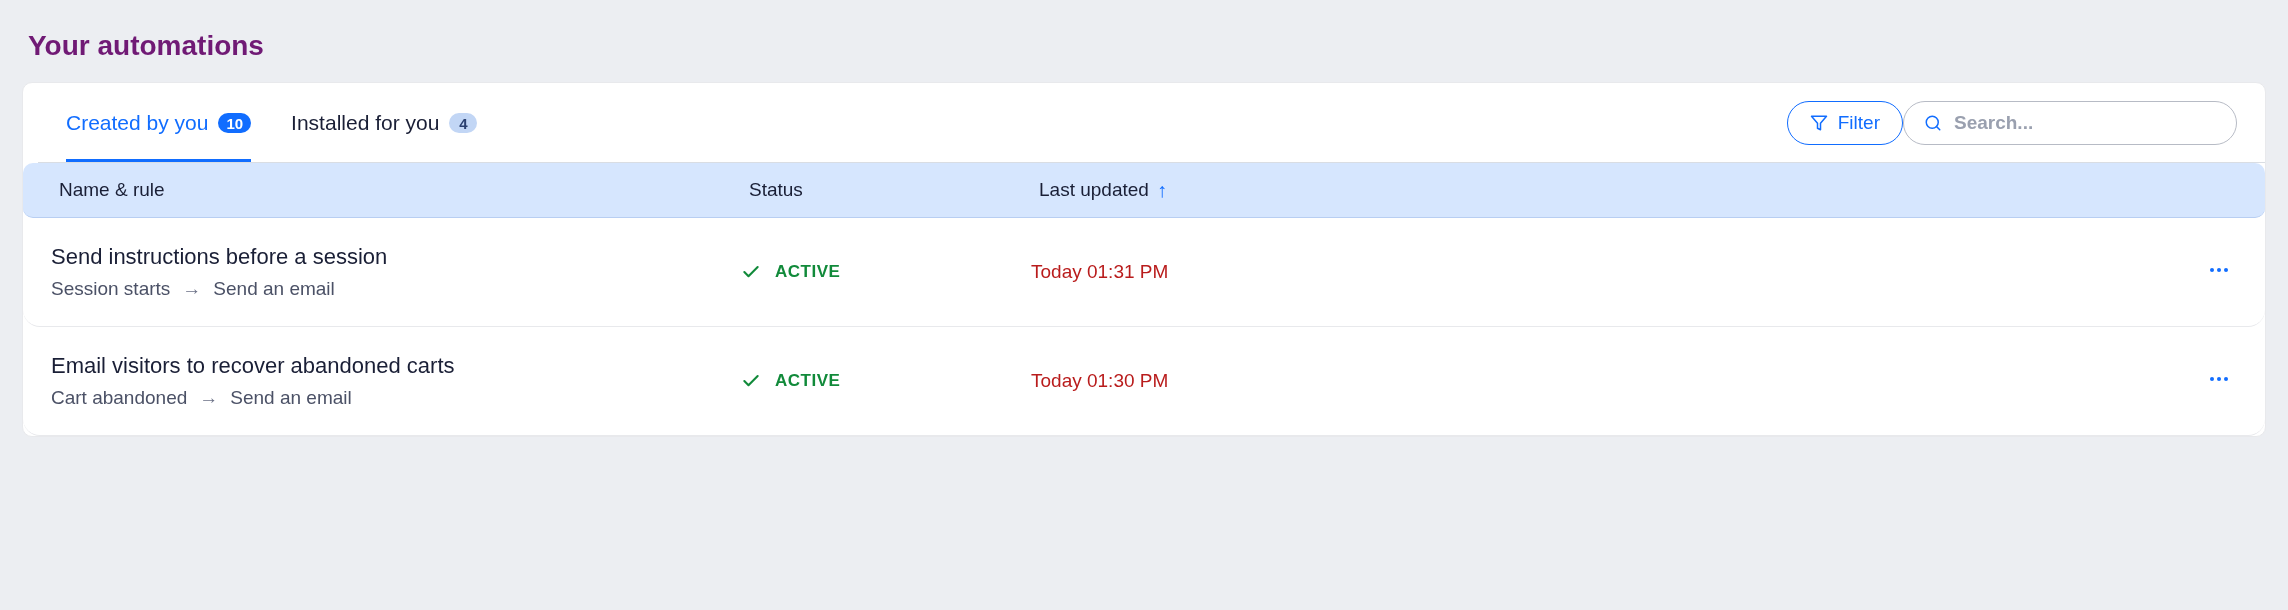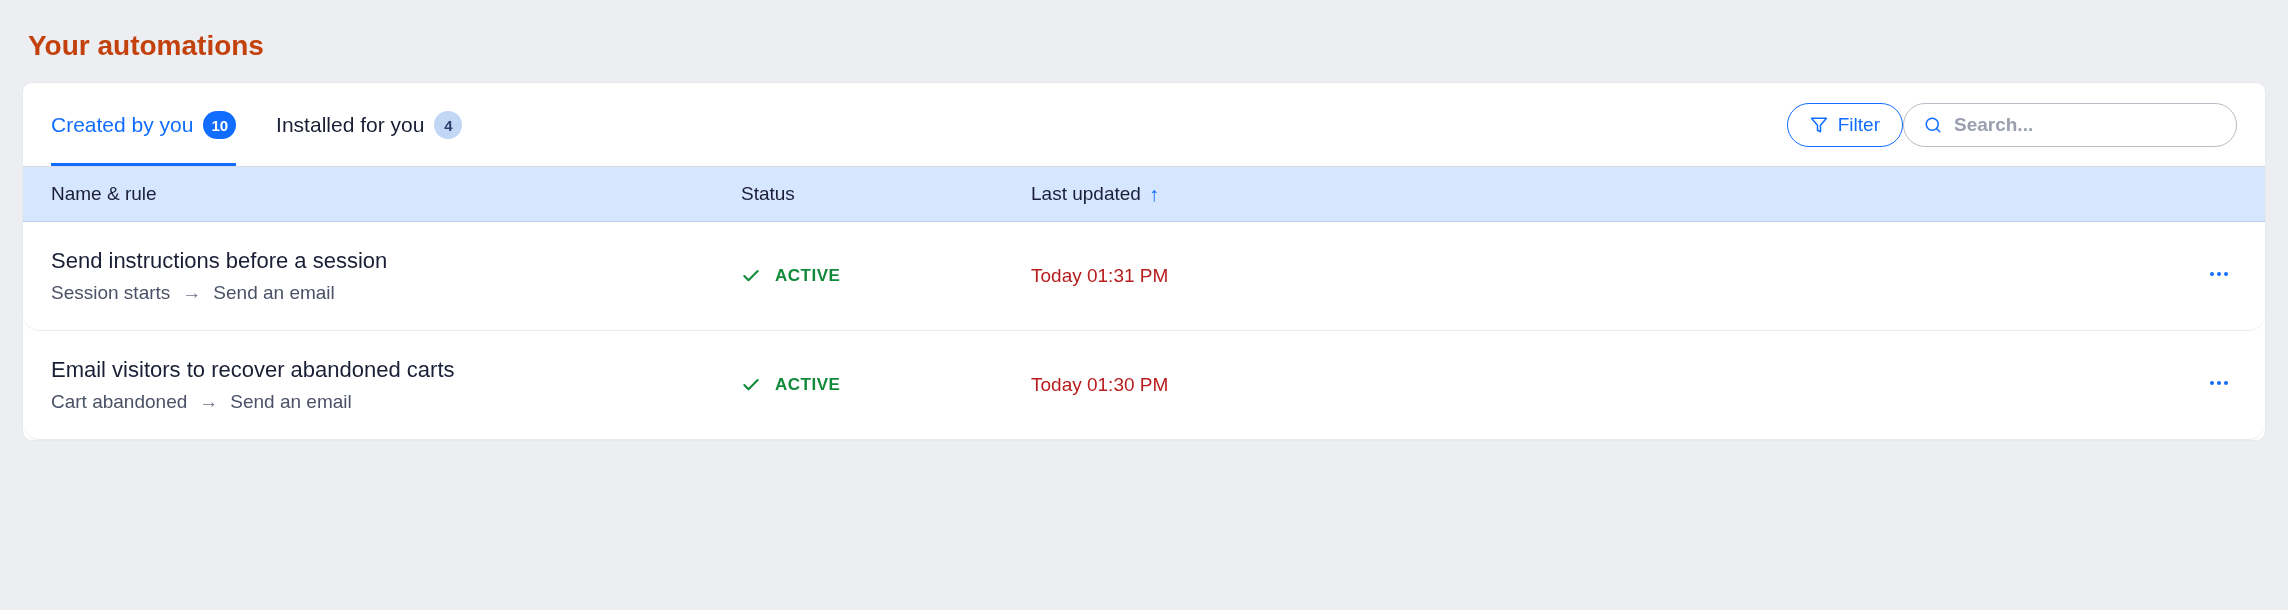--- a/index.html
+++ b/index.html
@@ -11,36 +11,37 @@
       font-family: -apple-system, BlinkMacSystemFont, 'Segoe UI', 'Helvetica Neue', Arial, sans-serif;
       background: #eceef2;
       color: #1a1f36;
     }
     .page {
       padding: 0;
     }
     .page-title {
       font-size: 28px;
       font-weight: 700;
-      color: #c2410c;
+      color: #701a75;
       padding: 30px 28px 20px;
     }
     .card {
       background: #ffffff;
       border-radius: 10px;
       margin: 0 22px;
       border: 1px solid #e8e9ec;
       overflow: hidden;
     }
     .tabs-row {
       display: flex;
       align-items: center;
       justify-content: space-between;
       padding: 0 28px;
       border-bottom: 1px solid #d9dde3;
+      margin-left: 15px;
     }
     .tabs {
       display: flex;
       gap: 40px;
     }
     .tab {
       display: flex;
       align-items: center;
       gap: 10px;
       font-size: 21px;
@@ -51,21 +52,21 @@
     }
     .tab.active {
       color: #116dff;
       border-bottom-color: #116dff;
     }
     .badge {
       display: inline-flex;
       align-items: center;
       justify-content: center;
       min-width: 28px;
-      height: 28px;
+      height: 20px;
       border-radius: 14px;
       font-size: 15px;
       font-weight: 600;
       padding: 0 8px;
     }
     .badge.primary {
       background: #116dff;
       color: #ffffff;
     }
     .badge.muted {
@@ -111,24 +112,25 @@
       width: 100%;
       font-weight: bold;
     }
     .search-input::placeholder {
       color: #9aa0af;
     }
     .table-header {
       display: flex;
       align-items: flex-end;
       background: #d6e6fe;
-      padding: 16px 28px;
+      padding: 16px 36px;
       font-size: 19px;
       color: #1a1f36;
       border-bottom: 1px solid #b8cef2;
+      border-radius: 10px;
     }
     .col-name { flex: 0 0 690px; }
     .col-status { flex: 0 0 290px; }
     .col-updated {
       flex: 1;
       display: flex;
       align-items: center;
       gap: 8px;
     }
     .sort-arrow {

